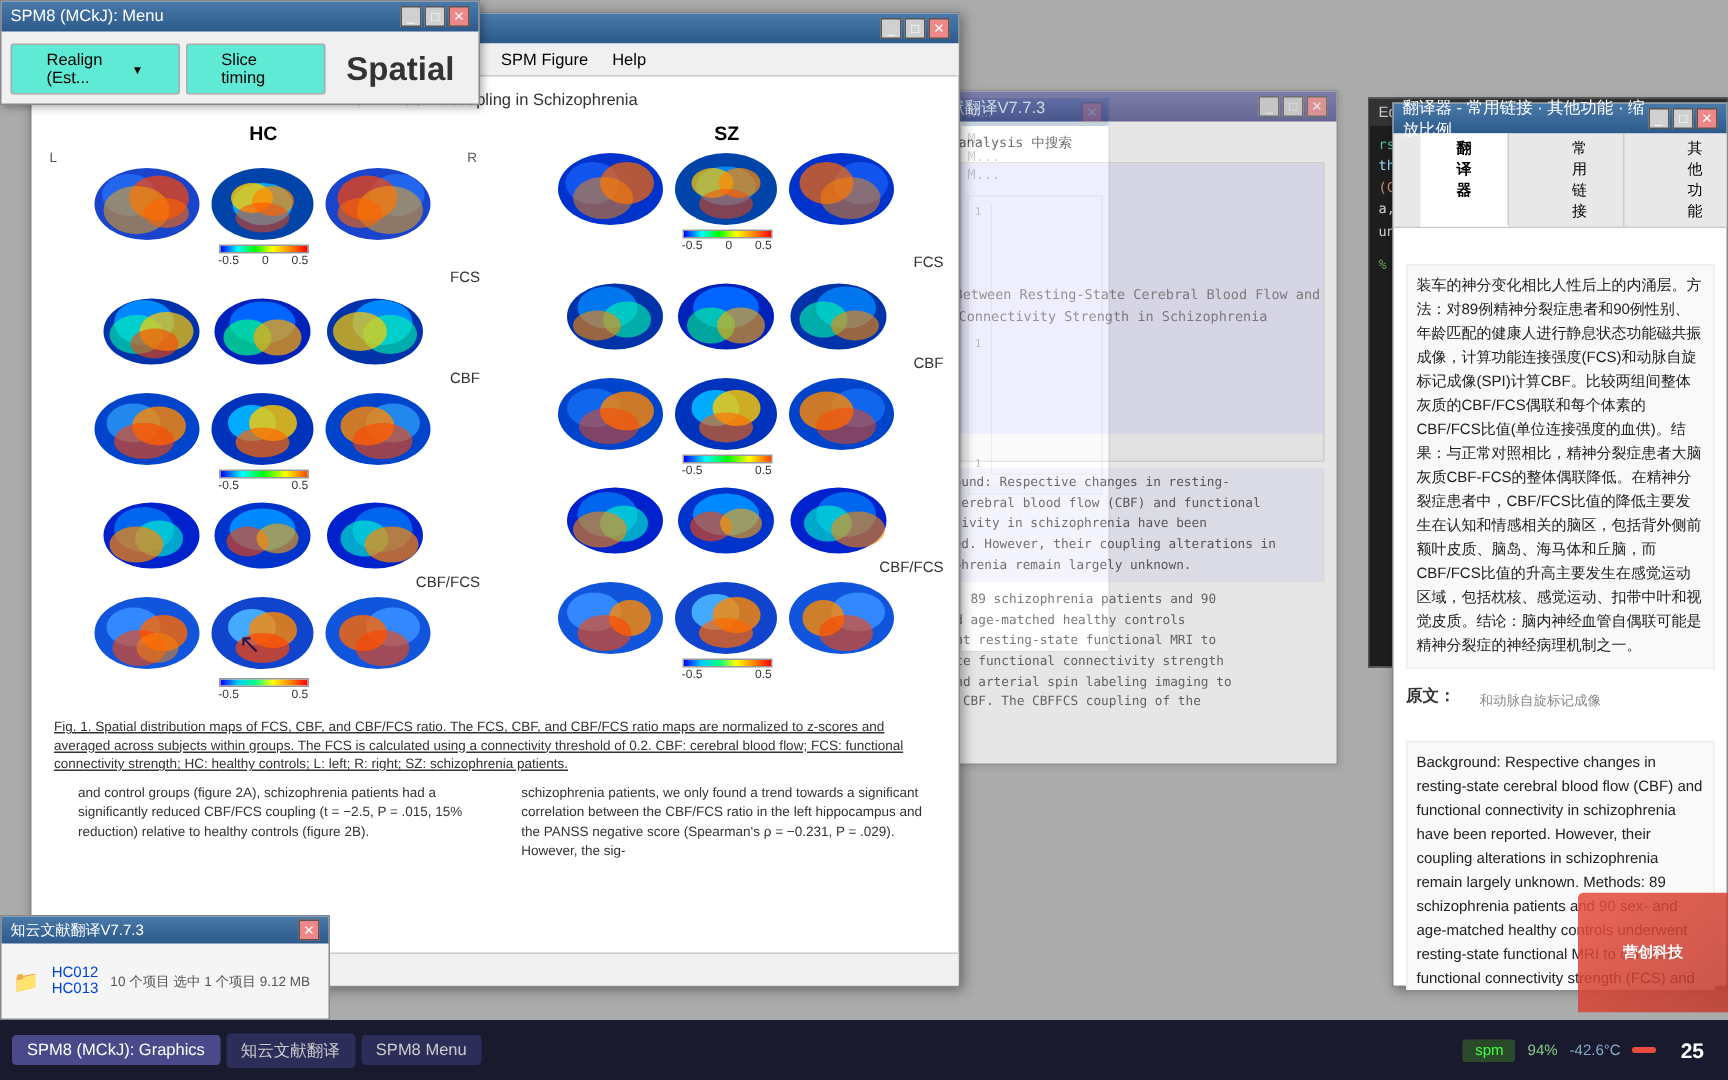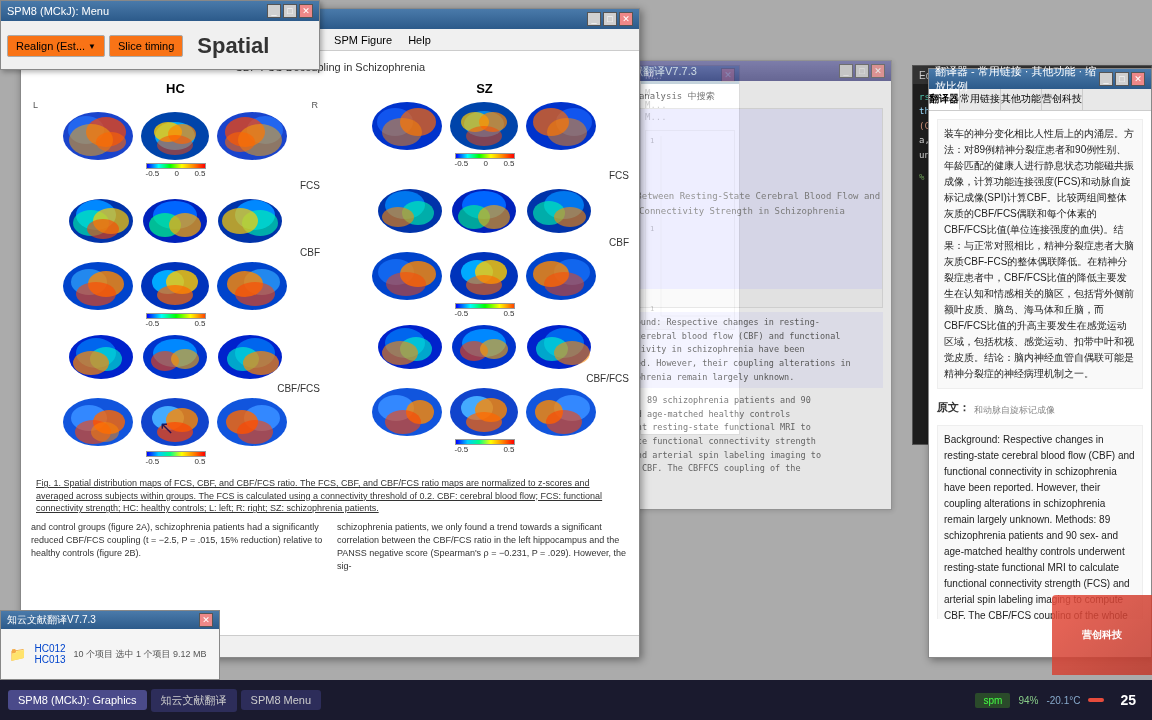--- a/index.html
+++ b/index.html
@@ -11,58 +11,58 @@
     .taskbar-item.active { background: #4a4a8a; color: #fff; }
     .taskbar-corner { background: #e74c3c; color: white; padding: 2px 8px; font-size: 10px; border-radius: 2px; }
     .taskbar-num { color: #fff; font-weight: bold; font-size: 14px; padding: 0 8px; }
 
     
     .spm-menu { position: absolute; top: 0; left: 0; width: 320px; height: 70px; background: #f0f0f0; border: 1px solid #888; box-shadow: 2px 2px 5px rgba(0,0,0,0.3); z-index: 50; }
     .window-titlebar { background: linear-gradient(to bottom, #4a7aaa, #2c5a8a); color: white; padding: 2px 6px; font-size: 11px; display: flex; align-items: center; justify-content: space-between; height: 20px; }
     .window-controls { display: flex; gap: 2px; }
     .win-btn { width: 14px; height: 14px; border: 1px solid #555; cursor: pointer; font-size: 9px; display: flex; align-items: center; justify-content: center; background: #d0d0d0; }
     .spm-menu-toolbar { display: flex; align-items: center; gap: 4px; padding: 4px 6px; height: 50px; }
-    .toolbar-btn { background: #f97316; border: 1px solid #aaa; padding: 4px 8px; font-size: 11px; cursor: pointer; border-radius: 2px; display: flex; align-items: center; gap: 3px; }
+    .toolbar-btn { background: #5eead4; border: 1px solid #aaa; padding: 4px 23px; font-size: 11px; cursor: pointer; border-radius: 2px; display: flex; align-items: center; gap: 3px; }
     .toolbar-btn .arrow { font-size: 8px; }
     .smooth-label { font-size: 22px; font-weight: bold; color: #333; padding: 0 10px; }
 
     
     .spm-graphics { position: absolute; top: 8px; left: 20px; width: 620px; height: 650px; background: white; border: 1px solid #888; box-shadow: 2px 2px 8px rgba(0,0,0,0.4); z-index: 40; }
     .graphics-menubar { background: #f0f0f0; border-bottom: 1px solid #ccc; padding: 2px 8px; display: flex; gap: 16px; font-size: 11px; height: 22px; align-items: center; }
     .graphics-menubar span { cursor: pointer; }
     .graphics-content { padding: 10px; overflow-y: auto; height: calc(100% - 60px); }
     .paper-title { text-align: center; font-size: 11px; color: #333; margin-bottom: 8px; }
     .figure-area { display: flex; gap: 20px; margin-bottom: 10px; }
     .figure-column { flex: 1; }
     .column-title { text-align: center; font-weight: bold; font-size: 13px; margin-bottom: 4px; }
     .brain-label { text-align: right; font-size: 10px; color: #333; margin: 2px 0; }
     .brain-images { display: flex; gap: 2px; justify-content: center; }
     .colorbar { display: flex; align-items: center; justify-content: center; margin: 1px 0; }
     .colorbar-bar { width: 60px; height: 6px; background: linear-gradient(to right, #0000ff, #00ffff, #00ff00, #ffff00, #ff8800, #ff0000); border: 0.5px solid #999; }
     .colorbar-labels { display: flex; justify-content: space-between; width: 60px; font-size: 8px; color: #333; }
     .side-labels { display: flex; justify-content: space-between; font-size: 9px; color: #555; padding: 0 2px; }
 
     .figure-caption { font-size: 9px; color: #333; line-height: 1.4; margin: 6px 0; padding: 0 5px; text-decoration: underline; }
-    .two-col-text { display: flex; gap: 14px; font-size: 9px; color: #333; line-height: 1.45; }
+    .two-col-text { display: flex; gap: 14px; font-size: 9px; color: #333; line-height: 1.45; margin-left: 21px; }
     .text-col { flex: 1; }
     .status-bar { position: absolute; bottom: 0; left: 0; right: 0; height: 22px; background: #f0f0f0; border-top: 1px solid #ccc; display: flex; align-items: center; padding: 0 8px; font-size: 10px; color: #333; gap: 16px; }
     .status-bar .page-nav { display: flex; align-items: center; gap: 4px; }
     .nav-btn { font-size: 10px; cursor: pointer; color: #444; }
 
     
     .translation-panel { position: absolute; top: 68px; right: 0; width: 224px; height: 590px; background: white; border: 1px solid #888; box-shadow: 2px 2px 8px rgba(0,0,0,0.4); z-index: 60; }
     .trans-titlebar { background: linear-gradient(to bottom, #4a7aaa, #2c5a8a); color: white; padding: 2px 6px; font-size: 11px; display: flex; align-items: center; justify-content: space-between; height: 20px; }
     .trans-tabs { background: #e8e8e8; border-bottom: 1px solid #ccc; display: flex; font-size: 10px; }
-    .trans-tab { padding: 3px 0; cursor: pointer; border-right: 1px solid #ccc; }
+    .trans-tab { padding: 3px 24px; cursor: pointer; border-right: 1px solid #ccc; margin-left: 18px; }
     .trans-tab.active { background: white; border-bottom: 1px solid white; font-weight: bold; }
     .trans-content { padding: 8px; font-size: 10px; line-height: 1.6; color: #222; height: calc(100% - 80px); overflow-y: auto; }
     .trans-section { margin-bottom: 10px; }
     .trans-original { font-weight: bold; color: #333; margin-bottom: 4px; font-size: 11px; }
     .trans-edit-hint { color: #888; font-size: 9px; }
-    .abstract-bg { background: #f9f9f9; border: 1px solid #eee; padding: 6px; font-size: 10px; line-height: 1.6; }
+    .abstract-bg { background: #f9f9f9; border: 1px solid #eee; padding: 6px; font-size: 10px; line-height: 1.6; margin-top: 16px; }
 
     
     .doc-window { position: absolute; top: 60px; right: 260px; width: 300px; height: 450px; background: white; border: 1px solid #888; z-index: 30; box-shadow: 1px 1px 5px rgba(0,0,0,0.2); }
     .doc-titlebar { background: linear-gradient(to bottom, #6a6aaa, #4a4a8a); color: white; padding: 2px 6px; font-size: 11px; display: flex; align-items: center; justify-content: space-between; height: 20px; }
 
     
     .file-manager { position: absolute; bottom: 40px; left: 0; width: 220px; height: 70px; background: #f5f5f5; border: 1px solid #888; z-index: 70; display: flex; flex-direction: column; }
     .fm-titlebar { background: linear-gradient(to bottom, #4a7aaa, #2c5a8a); color: white; padding: 2px 6px; font-size: 10px; display: flex; align-items: center; justify-content: space-between; height: 18px; }
     .fm-content { display: flex; align-items: center; padding: 4px 8px; font-size: 10px; gap: 8px; color: #333; flex: 1; }
     .fm-info { font-size: 9px; color: #555; }
@@ -477,21 +477,21 @@
     <div class="trans-tab active">翻译器</div>
     <div class="trans-tab">常用链接</div>
     <div class="trans-tab">其他功能</div>
     <div class="trans-tab">营创科技</div>
   </div>
   <div class="trans-content">
     <div class="trans-section">
       <div class="abstract-bg" style="font-size:10px;line-height:1.6;">装车的神分变化相比人性后上的内涌层。方法：对89例精神分裂症患者和90例性别、年龄匹配的健康人进行静息状态功能磁共振成像，计算功能连接强度(FCS)和动脉自旋标记成像(SPI)计算CBF。比较两组间整体灰质的CBF/FCS偶联和每个体素的CBF/FCS比值(单位连接强度的血供)。结果：与正常对照相比，精神分裂症患者大脑灰质CBF-FCS的整体偶联降低。在精神分裂症患者中，CBF/FCS比值的降低主要发生在认知和情感相关的脑区，包括背外侧前额叶皮质、脑岛、海马体和丘脑，而CBF/FCS比值的升高主要发生在感觉运动区域，包括枕核、感觉运动、扣带中叶和视觉皮质。结论：脑内神经血管自偶联可能是精神分裂症的神经病理机制之一。</div>
     </div>
     <div class="trans-section">
-      <div style="display:flex; align-items:center; gap:4px; margin-bottom:4px;">
+      <div style="display:flex; align-items:center; gap:16px; margin-bottom:4px;">
         <span class="trans-original">原文：</span>
         <span class="trans-edit-hint">和动脉自旋标记成像</span>
       </div>
       <div class="abstract-bg" style="font-size:10px;line-height:1.6;">Background: Respective changes in resting-state cerebral blood flow (CBF) and functional connectivity in schizophrenia have been reported. However, their coupling alterations in schizophrenia remain largely unknown. Methods: 89 schizophrenia patients and 90 sex- and age-matched healthy controls underwent resting-state functional MRI to calculate functional connectivity strength (FCS) and arterial spin labeling imaging to compute CBF. The CBF/FCS coupling of the whole gray matter and the CBF/FCS ratio (the amount of blood supply per unit of connection strength) of each voxel were compared between the 2 groups. Results: Whole gray matter CBF-FCS coupling was decreased in</div>
     </div>
   </div>
 </div>
 
 <div class="doc-window" style="opacity:0.7;">
   <div class="doc-titlebar">
@@ -577,17 +577,17 @@
   <span>营创科技</span>
 </div>
 
 <div class="taskbar">
   <div class="taskbar-item active">SPM8 (MCkJ): Graphics</div>
   <div class="taskbar-item">知云文献翻译</div>
   <div class="taskbar-item">SPM8 Menu</div>
   <div style="margin-left:auto; display:flex; align-items:center; gap:8px;">
     <div style="background:#2a4a2a; color:#4f4; padding:2px 8px; font-size:10px; border-radius:2px;">spm</div>
     <div style="color:#88cc88; font-size:10px;">94%</div>
-    <div style="color:#88aacc; font-size:10px;">-20.1°C</div>
+    <div style="color:#88aacc; font-size:10px;">-42.6°C</div>
     <div class="taskbar-corner"></div>
     <div class="taskbar-num">25</div>
   </div>
 </div>
 
 </body></html>

